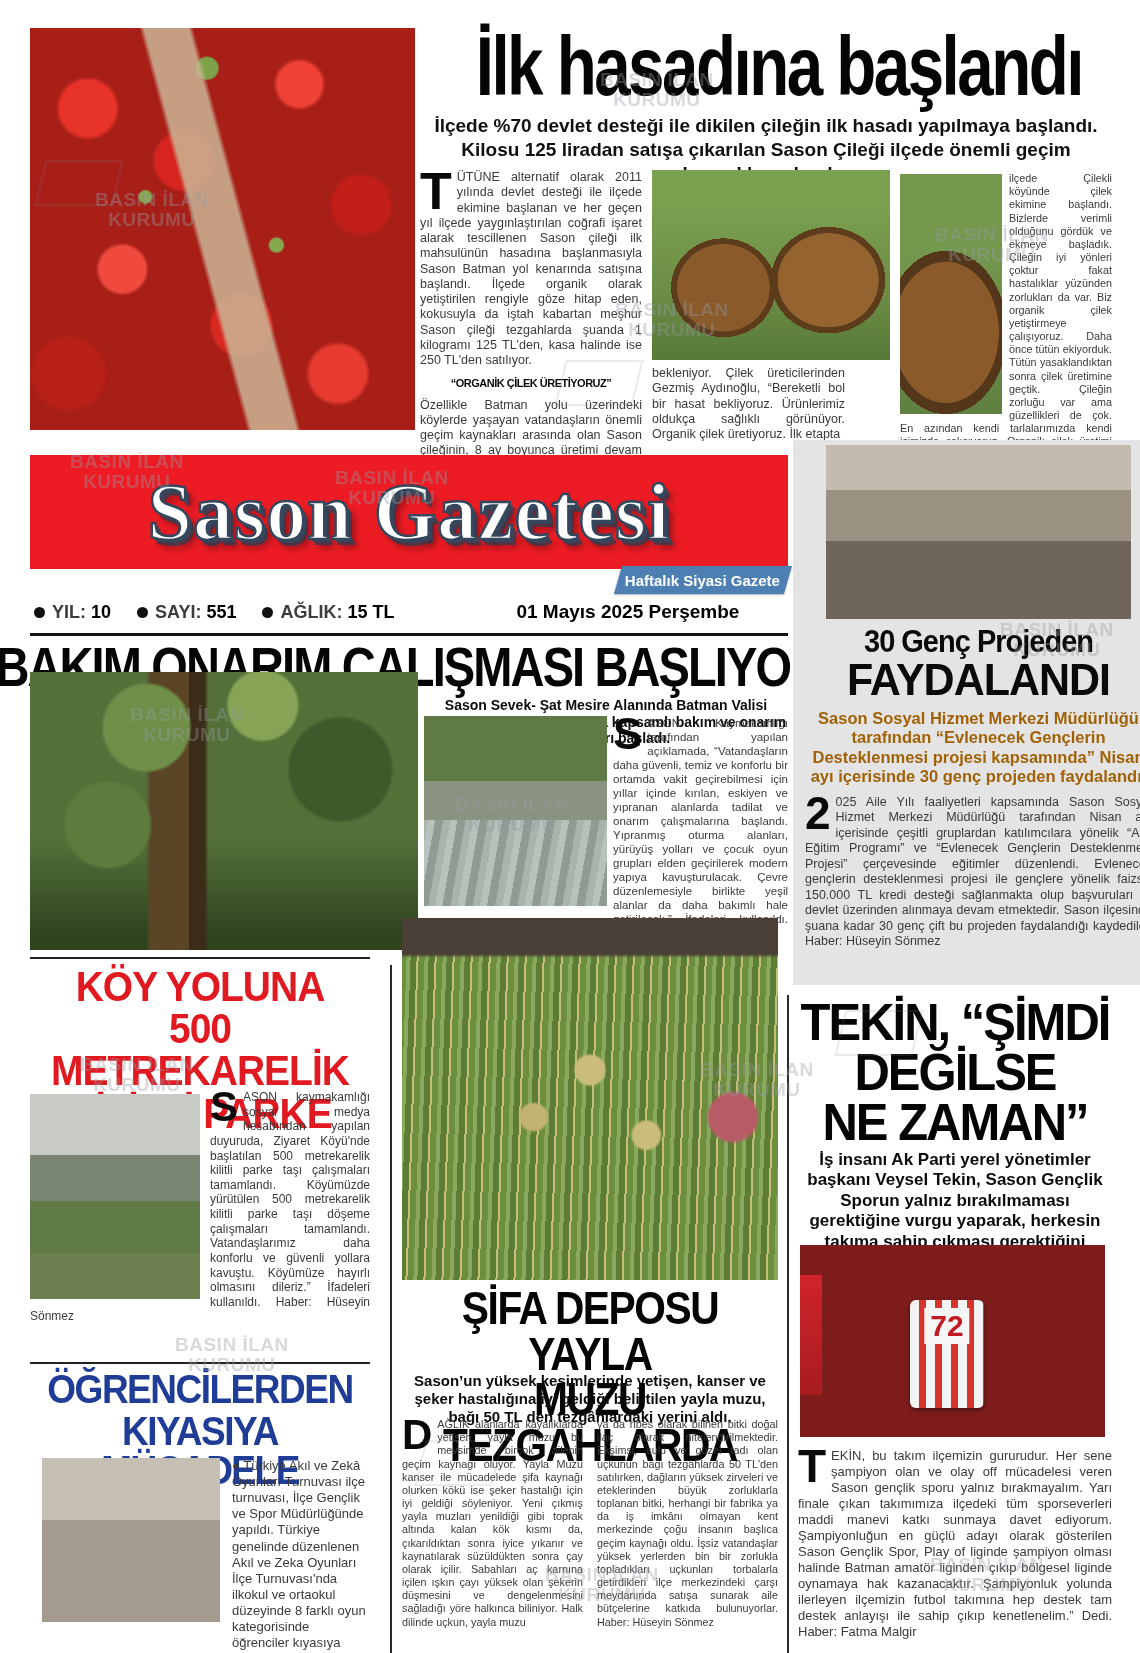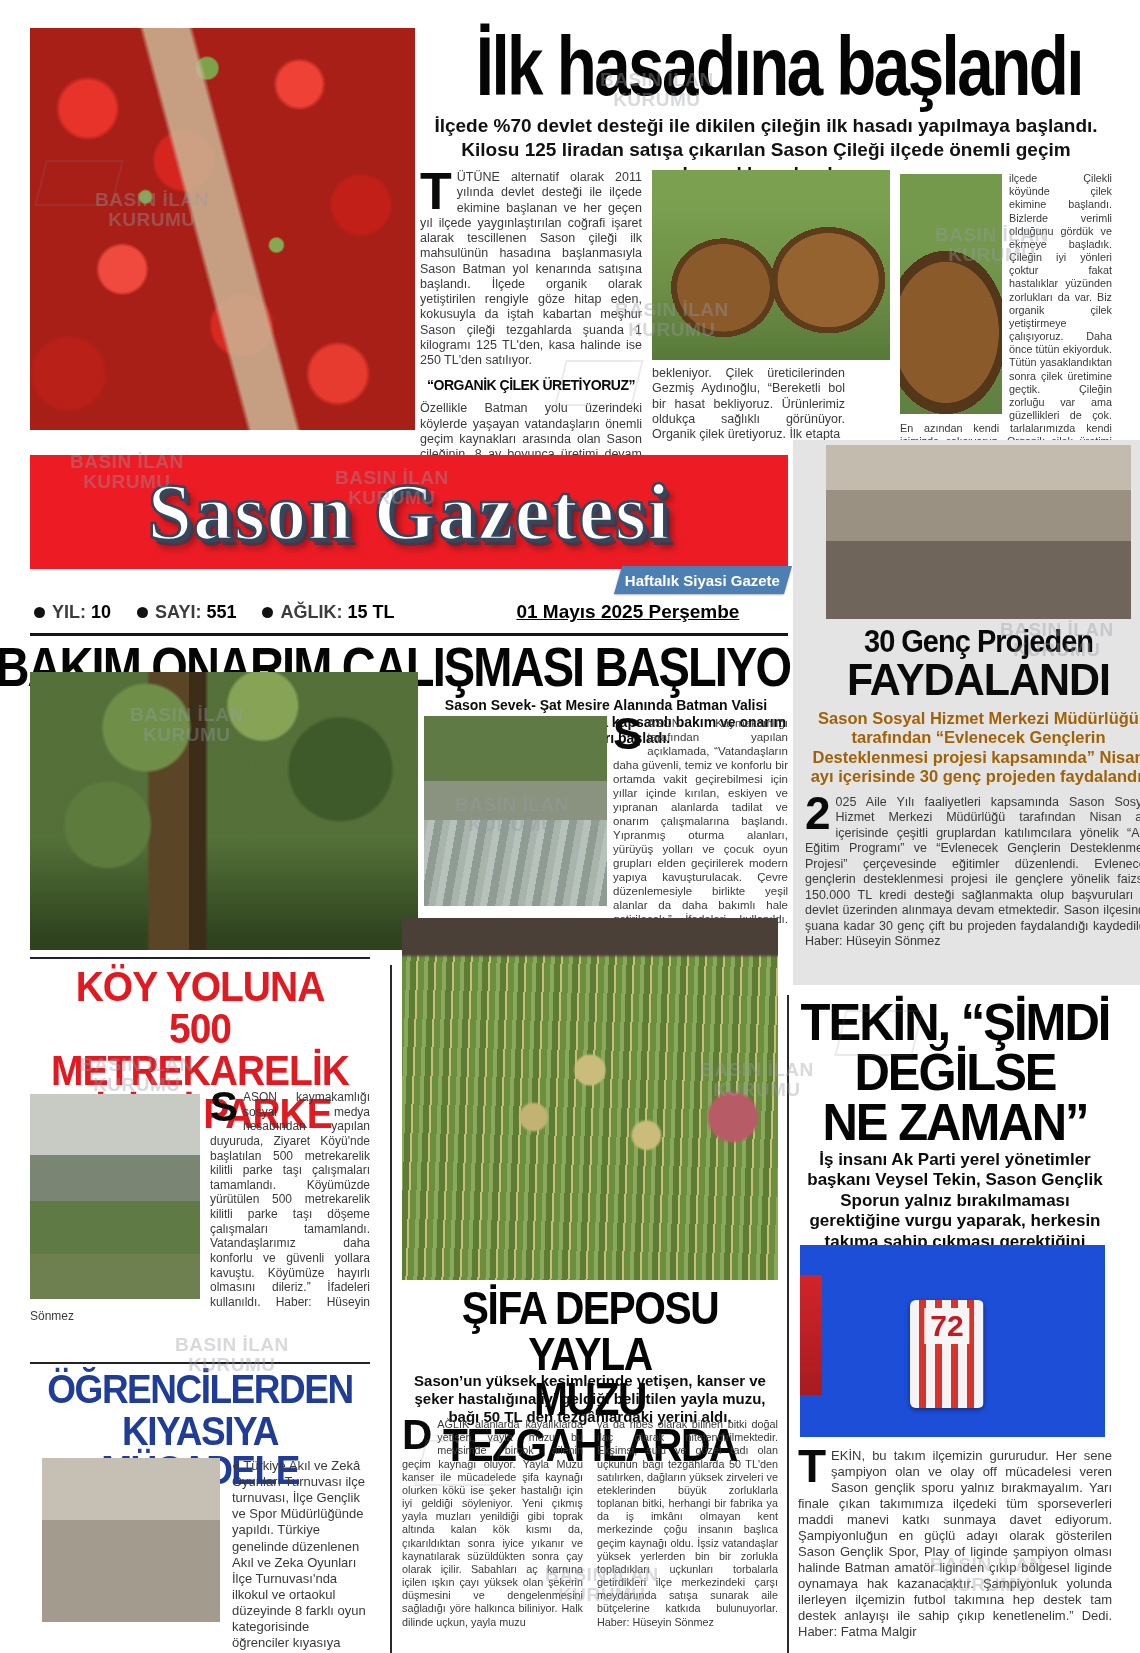--- a/index.html
+++ b/index.html
@@ -14,34 +14,34 @@
   .wm{position:absolute;display:flex;flex-direction:column;align-items:center;line-height:1.05;
       font-weight:bold;font-size:19px;letter-spacing:.5px;color:rgba(150,156,166,.38);pointer-events:none;z-index:5;}
   .wmbox{position:absolute;width:74px;height:42px;border:2px solid rgba(120,128,140,.16);transform:skewX(-14deg);z-index:5;}
   
   .ts-head{left:418px;top:18px;width:694px;height:96px;display:flex;align-items:center;}
   .ts-head .cnd{font-size:78px;font-weight:bold;color:#050505;letter-spacing:-3px;transform:scale(.84,1.08);}
   .ts-sub{left:420px;top:114px;width:692px;font-weight:bold;font-size:19px;line-height:1.25;text-align:center;color:#111;}
   .col{position:absolute;font-size:12.5px;line-height:1.22;color:#3a3a3a;}
   .dropcap{float:left;font-weight:bold;color:#0a0a0a;font-size:52px;line-height:.82;padding-right:5px;}
   .lead{font-weight:bold;}
-  .subhead{font-weight:bold;font-size:14px;color:#0a0a0a;text-align:center;margin:9px 0 7px 0;letter-spacing:-0.5px;}
+  .subhead{font-weight:bold;font-size:11px;color:#0a0a0a;text-align:center;margin:9px 0 7px 0;letter-spacing:-0.5px;}
   
   .band{left:30px;top:455px;width:758px;height:114px;background:#ed1c24;display:flex;align-items:center;justify-content:center;}
   .band .title{font-family:"Liberation Serif",serif;font-weight:bold;font-size:80px;color:#fff;letter-spacing:1px;
        -webkit-text-stroke:2.5px #35475c;text-shadow:3px 3px 0 #35475c,5px 6px 0 rgba(45,60,80,.75),8px 9px 7px rgba(0,0,0,.35);}
   .badge{left:618px;top:566px;width:170px;height:28px;background:#4d7fb2;transform:skewX(-16deg);
        display:flex;align-items:center;justify-content:center;box-shadow:0 1px 2px rgba(0,0,0,.3);}
   .badge span{transform:skewX(16deg);color:#fff;font-weight:bold;font-size:15px;white-space:nowrap;}
   .info-row{left:34px;top:598px;width:754px;height:28px;display:flex;align-items:center;font-size:18px;}
   .info-item{display:flex;align-items:center;margin-right:26px;}
   .dot{width:11px;height:11px;border-radius:50%;background:#111;margin-right:7px;}
   .ilabel{color:#3c3c3c;font-weight:bold;margin-right:5px;}
   .ival{color:#000;font-weight:bold;}
-  .idate{font-weight:bold;color:#000;margin-left:96px;font-size:19px;text-decoration:underline;}
+  .idate{font-weight:bold;color:#000;margin-left:96px;font-size:19px;}
   .rule{left:30px;top:633px;width:758px;height:3px;background:#151515;}
   
   .mt-head{left:30px;top:640px;width:758px;height:54px;display:flex;justify-content:center;align-items:center;}
   .mt-head .cnd{font-size:50px;font-weight:bold;color:#050505;letter-spacing:-2px;transform:scale(.94,1.12);}
   .mt-sub{left:424px;top:697px;width:364px;font-weight:bold;font-size:14px;line-height:1.18;text-align:center;color:#0c0c0c;}
   .mt-text{left:613px;top:716px;width:175px;font-size:11.5px;line-height:1.22;color:#3a3a3a;}
   .mt-text .dropcap{font-size:44px;}
   
   .ybox{left:793px;top:440px;width:371px;height:545px;background:#e4e4e4;}
   .y-h1{margin-top:6px;text-align:center;font-weight:bold;font-size:29px;letter-spacing:-1px;color:#0a0a0a;transform:scaleY(1.08);}
@@ -139,21 +139,21 @@
     radial-gradient(circle at 50% 42%,#cabd7c 0 5%,transparent 6%),
     radial-gradient(circle at 35% 55%,#c2b372 0 4%,transparent 5%),
     radial-gradient(circle at 65% 60%,#cabd7c 0 4%,transparent 5%),
     repeating-linear-gradient(92deg,#6c8f3f 0 6px,#8aa95c 6px 10px,#5d7c34 10px 16px,#c9bd7a 16px 18px);}
   .ph-gift{background-color:#9a938a;background-image:
     linear-gradient(180deg,#c6c0b4 0 38%,#a39b8e 38% 100%),
     radial-gradient(circle at 30% 55%,#6e6254 0 9%,transparent 10%),
     radial-gradient(circle at 62% 42%,#2e2a28 0 10%,transparent 11%),
     radial-gradient(circle at 46% 56%,#c25a50 0 6%,transparent 7%),
     linear-gradient(90deg,transparent 70%,#84796a 71% 100%);}
-  .ph-team{background-color:#1d4ed8;background-image:
+  .ph-team{background-color:#7f1d1d;background-image:
     linear-gradient(180deg,#6e6a66 0 20%,#57504b 20% 70%,#7a5b3a 70% 100%),
     radial-gradient(circle at 28% 28%,#332e29 0 9%,transparent 10%),
     radial-gradient(circle at 70% 25%,#2b2念 0 0%,transparent 0%),
     radial-gradient(circle at 72% 30%,#3a3530 0 9%,transparent 10%),
     radial-gradient(circle at 88% 45%,#49514d 0 8%,transparent 9%);}
 </style>
 </head>
 <body>
 
 <div id="page">

